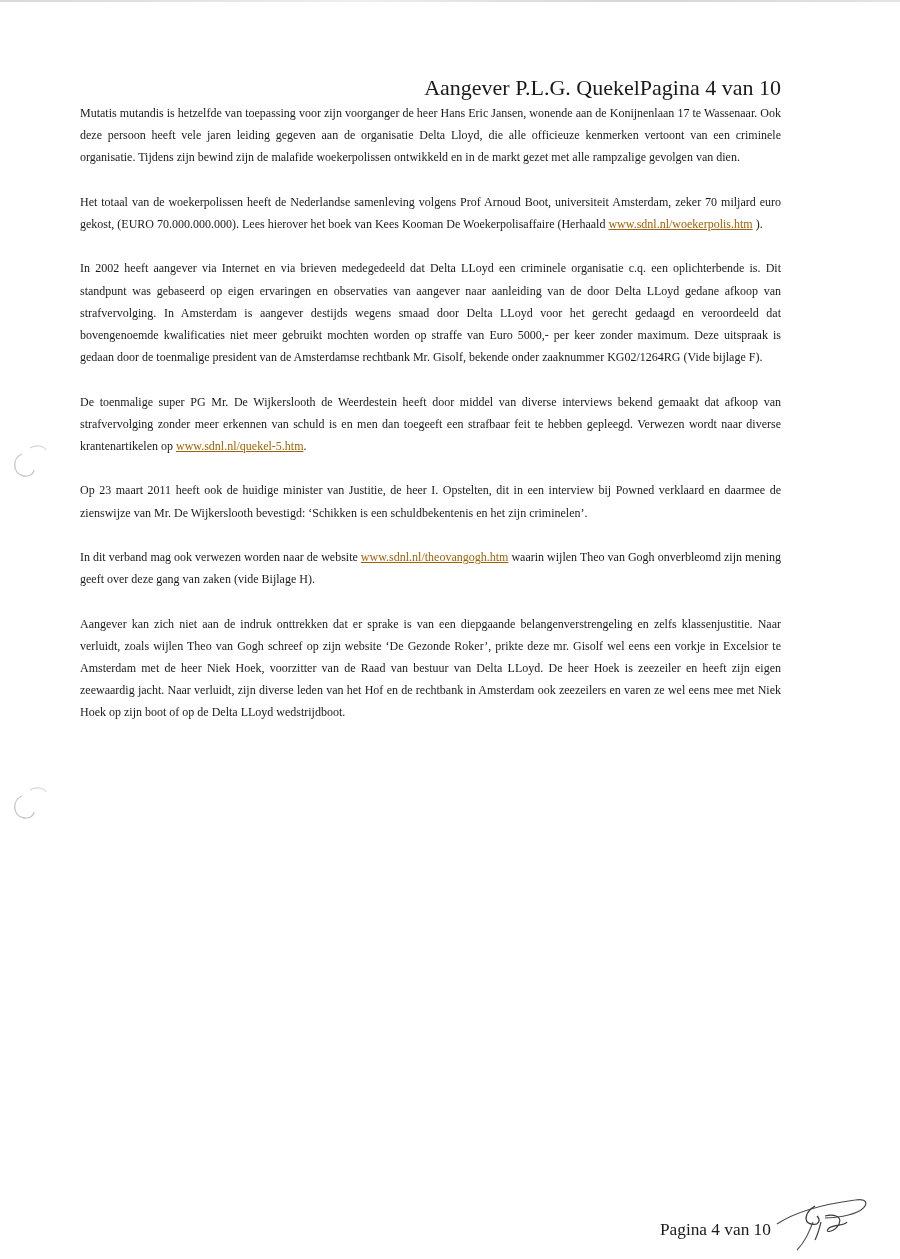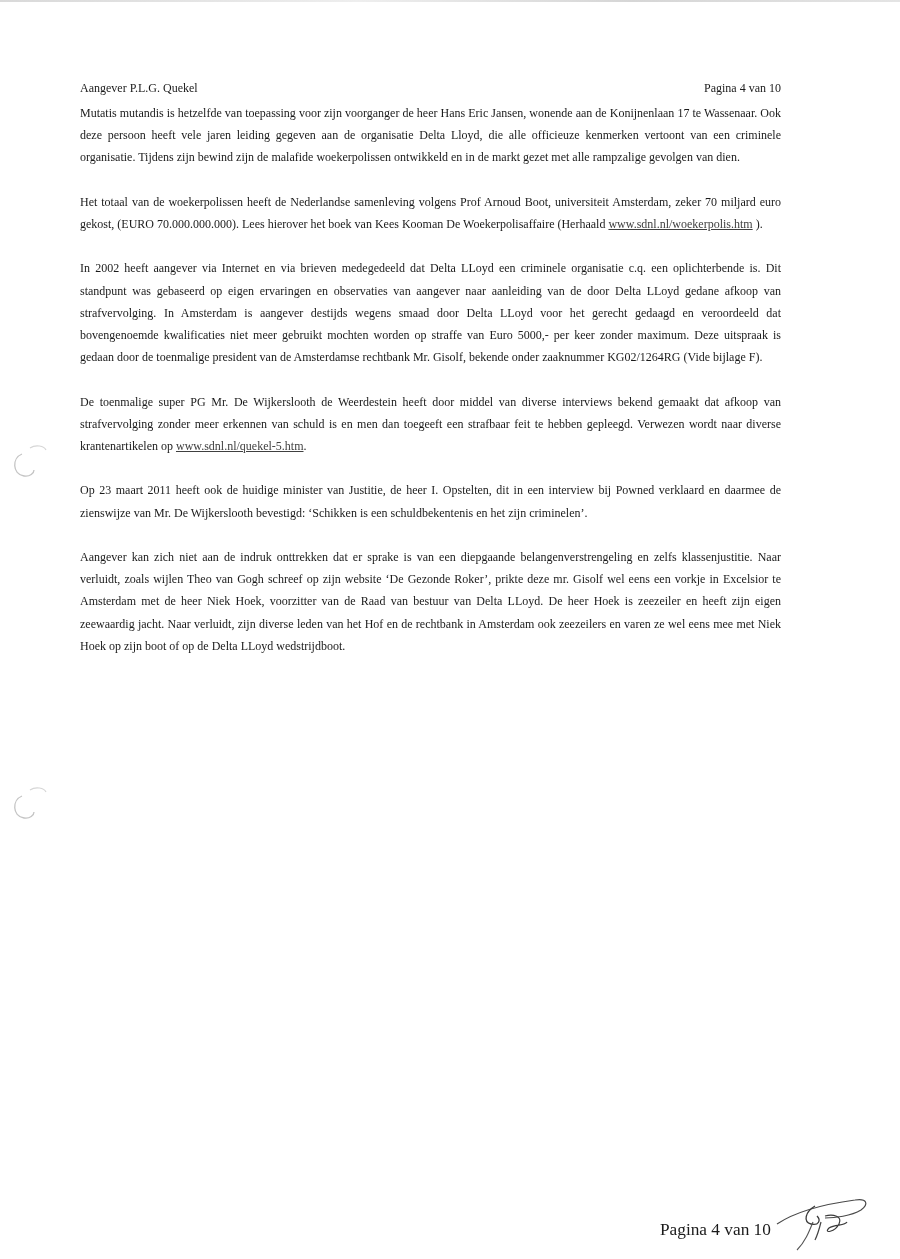--- a/index.html
+++ b/index.html
@@ -7,32 +7,32 @@
     width: 900px; height: 1259px; position: relative; overflow: hidden;
     font-family: "Liberation Serif", "DejaVu Serif", serif;
     color: #1a1a1a;
   }
   .scan-top {
     position: absolute; left: 0; top: 0; width: 900px; height: 2px;
     background: linear-gradient(90deg, #d9d9d9, #eeeeee 40%, #d6d6d6 70%, #e4e4e4);
   }
   .header {
     position: absolute; left: 80px; top: 77px; width: 701px;
-    font-size: 12px; line-height: 22px;
-    display: flex; justify-content: space-between;
+    font-size: 22px; line-height: 22px;
+    display: flex; justify-content: flex-end;
   }
   .content {
     position: absolute; left: 80px; top: 102px; width: 701px;
     font-size: 12px; line-height: 22.2px;
   }
   .content p {
     margin: 0 0 22.2px 0;
     text-align: justify;
   }
-  .link { text-decoration: underline; color: #404040; cursor: pointer; }
+  .link { text-decoration: underline; color: #a16207; cursor: pointer; }
   .b { font-weight: normal; margin-top: 24px; }
   .footer {
     position: absolute; left: 660px; top: 1219px;
     font-size: 17.3px; line-height: 22px;
   }
   .signature { position: absolute; left: 775px; top: 1192px; width: 95px; height: 62px; }
 </style>
 </head>
 <body>
 
@@ -53,20 +53,23 @@
   <p>
     <span>In 2002 heeft aangever via Internet en via brieven medegedeeld dat Delta LLoyd een criminele organisatie c.q. een oplichterbende is. Dit standpunt was gebaseerd op eigen ervaringen en observaties van aangever naar aanleiding van de door Delta LLoyd gedane afkoop van strafvervolging. In Amsterdam is aangever destijds wegens smaad door Delta LLoyd voor het gerecht gedaagd en veroordeeld dat bovengenoemde kwalificaties niet meer gebruikt mochten worden op straffe van Euro 5000,- per keer zonder maximum. Deze uitspraak is gedaan door de toenmalige president van de Amsterdamse rechtbank Mr. Gisolf, bekende onder zaaknummer KG02/1264RG (</span><span class="b">Vide bijlage F).</span>
   </p>
   <p>
     <span>De toenmalige super PG Mr. De Wijkerslooth de Weerdestein heeft door middel van diverse interviews bekend gemaakt dat afkoop van strafvervolging zonder meer erkennen van schuld is en men dan toegeeft een strafbaar feit te hebben gepleegd. Verwezen wordt naar diverse krantenartikelen op </span><a class="link">www.sdnl.nl/quekel-5.htm</a><span>.</span>
   </p>
   <p>
     <span>Op 23 maart 2011 heeft ook de huidige minister van Justitie, de heer I. Opstelten, dit in een interview bij Powned verklaard en daarmee de zienswijze van Mr. De Wijkerslooth bevestigd: </span><span class="b">‘Schikken is een schuldbekentenis en het zijn criminelen’</span><span>.</span>
   </p>
   <p>
+    <span class="b">In dit verband mag ook verwezen worden naar de website </span><a class="link">www.sdnl.nl/theovangogh.htm</a><span class="b"> waarin wijlen Theo van Gogh onverbleomd zijn mening geeft over deze gang van zaken (vide Bijlage H).</span>
+  </p>
+  <p>
     <span>Aangever kan zich niet aan de indruk onttrekken dat er sprake is van een diepgaande belangenverstrengeling en zelfs klassenjustitie. Naar verluidt, zoals wijlen Theo van Gogh schreef op zijn website ‘De Gezonde Roker’, prikte deze mr. Gisolf wel eens een vorkje in Excelsior te Amsterdam met de heer Niek Hoek, voorzitter van de Raad van bestuur van Delta LLoyd. De heer Hoek is zeezeiler en heeft zijn eigen zeewaardig jacht. Naar verluidt, zijn diverse leden van het Hof en de rechtbank in Amsterdam ook zeezeilers en varen ze wel eens mee met Niek Hoek op zijn boot of op de Delta LLoyd wedstrijdboot.</span>
   </p>
 </div>
 
 <div style="position:absolute;left:8px;top:440px;width:40px;height:40px;">
   <svg width="40" height="40" viewBox="0 0 40 40">
     <path d="M14 14 C 4 18, 4 34, 16 36 C 22 37, 26 33, 26 30" fill="none" stroke="#c4c4c4" stroke-width="1.3"></path>
     <path d="M22 8 C 28 4, 36 6, 38 10" fill="none" stroke="#d6d6d6" stroke-width="1.2"></path>
   </svg>
 </div>

